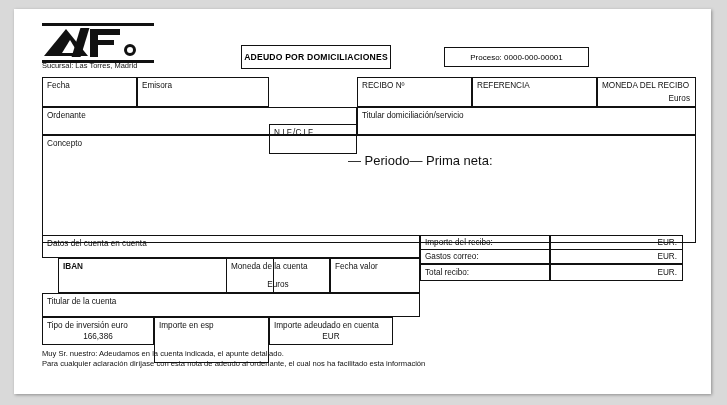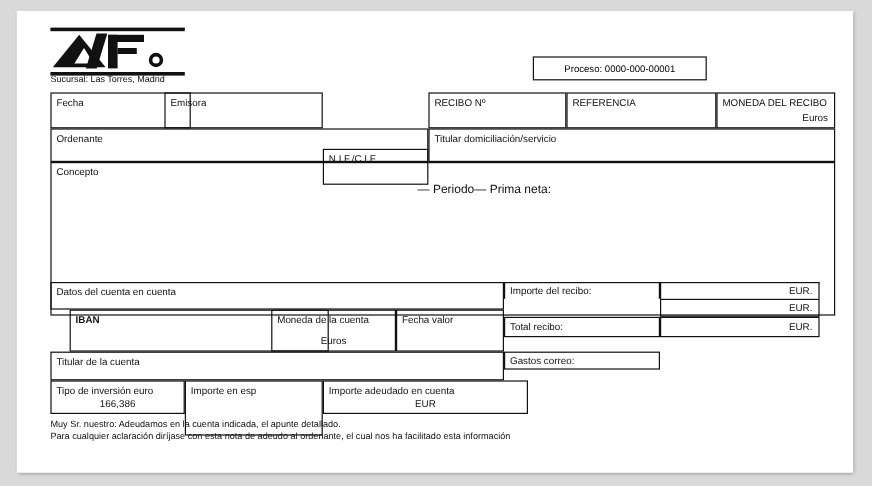--- a/index.html
+++ b/index.html
@@ -180,21 +180,21 @@
     position: absolute;
     right: 5px;
     bottom: 3px;
   }
 
   
   .periodo {
     position: absolute;
     left: 305px;
     top: 17px;
-    font-size: 10px;
+    font-size: 13px;
     white-space: nowrap;
   }
 
   
   .note {
     position: absolute;
     left: 13px;
     font-size: 7.6px;
     line-height: 10px;
     color: #111;
@@ -214,25 +214,26 @@
           <div class="logo-a-inner"></div>
           <div class="logo-slash"></div>
           <div class="logo-f1"></div>
           <div class="logo-f2"></div>
           <div class="logo-f3"></div>
           <div class="logo-dot"></div>
         </div>
         <div class="logo-sub">Sucursal: Las Torres, Madrid</div>
       </div>
 
+      <div class="title-box">ADEUDO POR DOMICILIACIONES</div>
       <div class="proceso-box">Proceso: 0000-000-00001</div>
     </div>
 
     <div class="grid" style="top:58px;">
-      <div class="cell" style="left:0;top:0;width:117px;height:30px;">
+      <div class="cell" style="left:0;top:0;width:95px;height:30px;">
         <span class="lbl">Fecha</span>
       </div>
       <div class="cell" style="left:95px;top:0;width:132px;height:30px;">
         <span class="lbl">Emisora</span>
       </div>
       <div class="cell" style="left:227px;top:0;width:88px;height:30px;margin-top:47px;">
         <span class="lbl">N.I.F./C.I.F.</span>
       </div>
       <div class="cell" style="left:315px;top:0;width:115px;height:30px;">
         <span class="lbl">RECIBO Nº</span>
@@ -249,21 +250,21 @@
     <div class="grid" style="top:88px;">
       <div class="cell" style="left:0;top:0;width:315px;height:28px;">
         <span class="lbl">Ordenante</span>
       </div>
       <div class="cell" style="left:315px;top:0;width:339px;height:28px;">
         <span class="lbl">Titular domiciliación/servicio</span>
       </div>
     </div>
 
     <div class="grid" style="top:116px;">
-      <div class="cell" style="left:0;top:0;width:654px;height:128px;">
+      <div class="cell" style="left:0;top:0;width:654px;height:108px;">
         <span class="lbl">Concepto</span>
         <span class="periodo">— Periodo— Prima neta:</span>
       </div>
     </div>
 
     <div class="grid" style="top:216px;">
       <div class="cell" style="left:0;top:0;width:378px;height:23px;">
         <span class="lbl">Datos del cuenta en cuenta</span>
       </div>
     </div>
@@ -288,35 +289,35 @@
     </div>
 
     <div class="grid" style="top:298px;">
       <div class="cell" style="left:0;top:0;width:112px;height:28px;">
         <span class="lbl">Tipo de inversión  euro</span>
         <span class="val-c">166,386</span>
       </div>
       <div class="cell" style="left:112px;top:0;width:115px;height:46px;">
         <span class="lbl">Importe en esp</span>
       </div>
-      <div class="cell" style="left:227px;top:0;width:171px;height:28px;">
+      <div class="cell" style="left:227px;top:0;width:124px;height:28px;">
         <span class="lbl">Importe adeudado en cuenta</span>
         <span class="val-c">EUR</span>
       </div>
     </div>
 
     <div class="grid" style="left:391px;top:216px;">
       <div class="cell" style="left:0;top:0;width:130px;height:14px;border-bottom:none;">
         <span class="lbl" style="top:2px;">Importe del recibo:</span>
       </div>
       <div class="cell" style="left:130px;top:0;width:133px;height:14px;border-bottom:none;">
         <span class="val-r" style="bottom:2px;">EUR.</span>
       </div>
 
-      <div class="cell" style="left:0;top:14px;width:130px;height:15px;margin-top:44px;">
+      <div class="cell" style="left:0;top:14px;width:130px;height:15px;">
         <span class="lbl" style="top:2px;">Gastos correo:</span>
       </div>
       <div class="cell" style="left:130px;top:14px;width:133px;height:15px;">
         <span class="val-r" style="bottom:2px;">EUR.</span>
       </div>
 
       <div class="cell" style="left:0;top:29px;width:130px;height:17px;">
         <span class="lbl" style="top:3px;">Total recibo:</span>
       </div>
       <div class="cell" style="left:130px;top:29px;width:133px;height:17px;">

